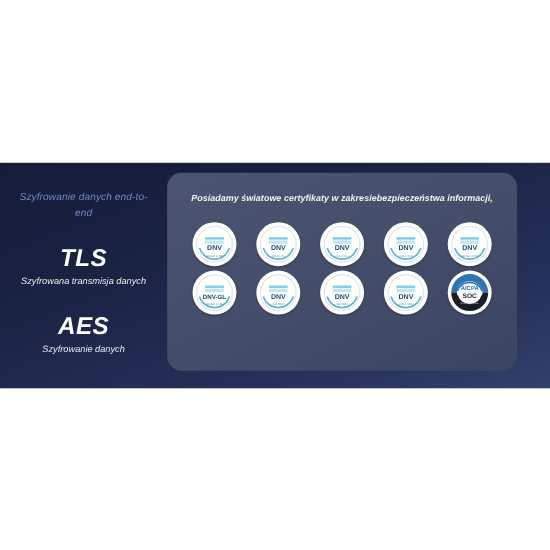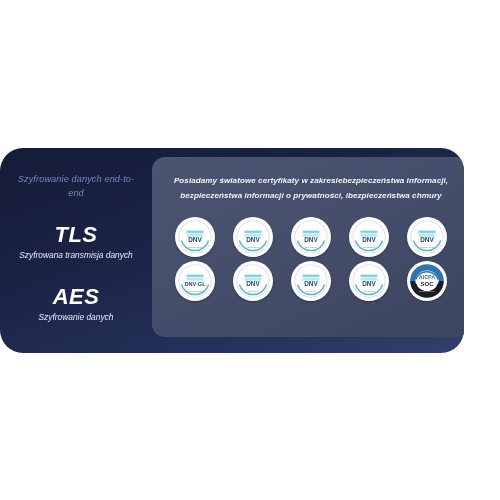--- a/index.html
+++ b/index.html
@@ -12,25 +12,24 @@
     height: 500px;
     overflow: hidden;
     font-family: "Liberation Sans", sans-serif;
   }
 
   
   .banner {
     position: absolute;
     left: 0;
     top: 148px;
-    width: 464px;
+    width: 500px;
     height: 205px;
     background: linear-gradient(160deg, #151c38 0%, #1b2345 38%, #243059 72%, #33406b 100%);
     overflow: hidden;
-    border-radius: 23px;
   }
 
   
   .left-col {
     position: absolute;
     left: 0;
     top: 0;
     width: 152px;
     height: 205px;
     display: flex;
@@ -142,21 +141,20 @@
 
     <div class="cipher-block aes">
       <div class="cipher-name">AES</div>
       <div class="cipher-desc">Szyfrowanie danych</div>
     </div>
   </div>
 
   <div class="cert-card">
     <div class="cert-headline">
       <span>Posiadamy światowe certyfikaty w zakresiebezpieczeństwa informacji,</span><br>
-      <span>bezpieczeństwa informacji o prywatności, ibezpieczeństwa chmury</span>
     </div>
 
     <div class="badge-grid">
 
       <div class="badge">
         <svg width="40" height="40" viewBox="0 0 40 40">
           <circle cx="20" cy="20" r="19.2" fill="#ffffff"></circle>
           <circle cx="20" cy="20" r="16.2" fill="none" stroke="#dfe6ee" stroke-width="1.1"></circle>
           <path d="M6.4 23.5 A14.2 14.2 0 0 0 33.6 23.5" fill="none" stroke="#5bb6d8" stroke-width="1.5"></path>
           <rect x="11.5" y="13.6" width="17" height="2.3" fill="#7fd0e8"></rect>

